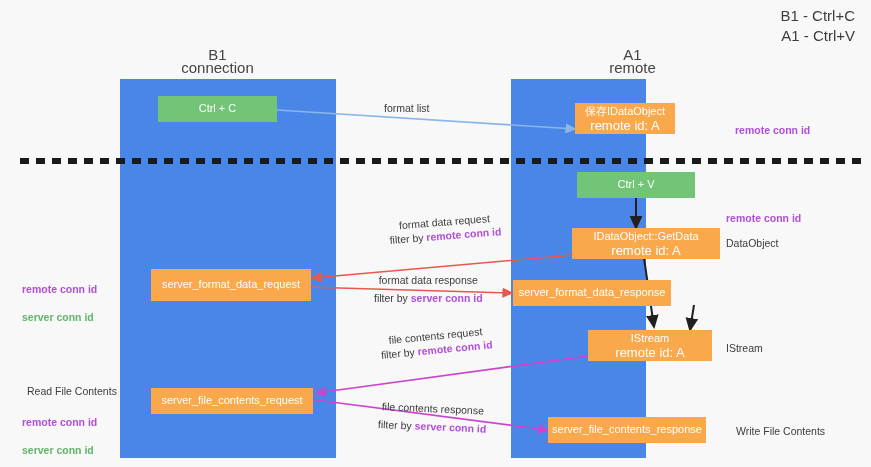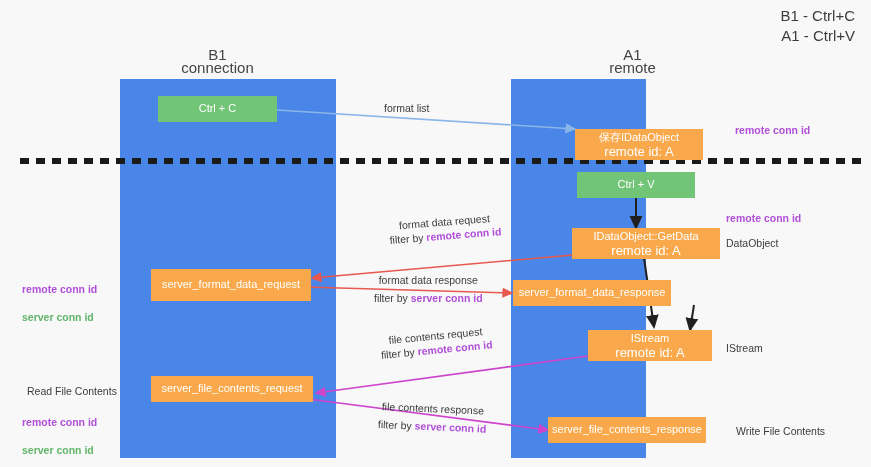--- a/index.html
+++ b/index.html
@@ -139,21 +139,21 @@
   </svg>
 
   <svg class="overlay" viewBox="0 0 871 467">
     <line x1="20" y1="161" x2="862" y2="161" stroke="#1a1a1a" stroke-width="6" stroke-dasharray="9 7"></line>
   </svg>
 
   <div class="node green" style="left:158px; top:96px; width:119px; height:26px;">
     <span>Ctrl + C</span>
   </div>
 
-  <div class="node orange" style="left:575px; top:129px; width:128px; height:31px;">
+  <div class="node orange" style="left:575px; top:103px; width:100px; height:31px;">
     <span>保存IDataObject</span>
     <span class="ln2">remote id: A</span>
   </div>
 
   <div class="node green" style="left:577px; top:172px; width:118px; height:26px;">
     <span>Ctrl + V</span>
   </div>
 
   <div class="node orange" style="left:572px; top:228px; width:148px; height:31px;">
     <span>IDataObject::GetData</span>
@@ -166,21 +166,21 @@
 
   <div class="node orange" style="left:513px; top:280px; width:158px; height:26px;">
     <span>server_format_data_response</span>
   </div>
 
   <div class="node orange" style="left:588px; top:330px; width:124px; height:31px;">
     <span>IStream</span>
     <span class="ln2">remote id: A</span>
   </div>
 
-  <div class="node orange" style="left:151px; top:376px; width:162px; height:26px;">
+  <div class="node orange" style="left:151px; top:388px; width:162px; height:26px;">
     <span>server_file_contents_request</span>
   </div>
 
   <div class="node orange" style="left:548px; top:417px; width:158px; height:26px;">
     <span>server_file_contents_response</span>
   </div>
 
   <div class="edge-label" style="left:384px; top:101px;">
     <div>format list</div>
   </div>

